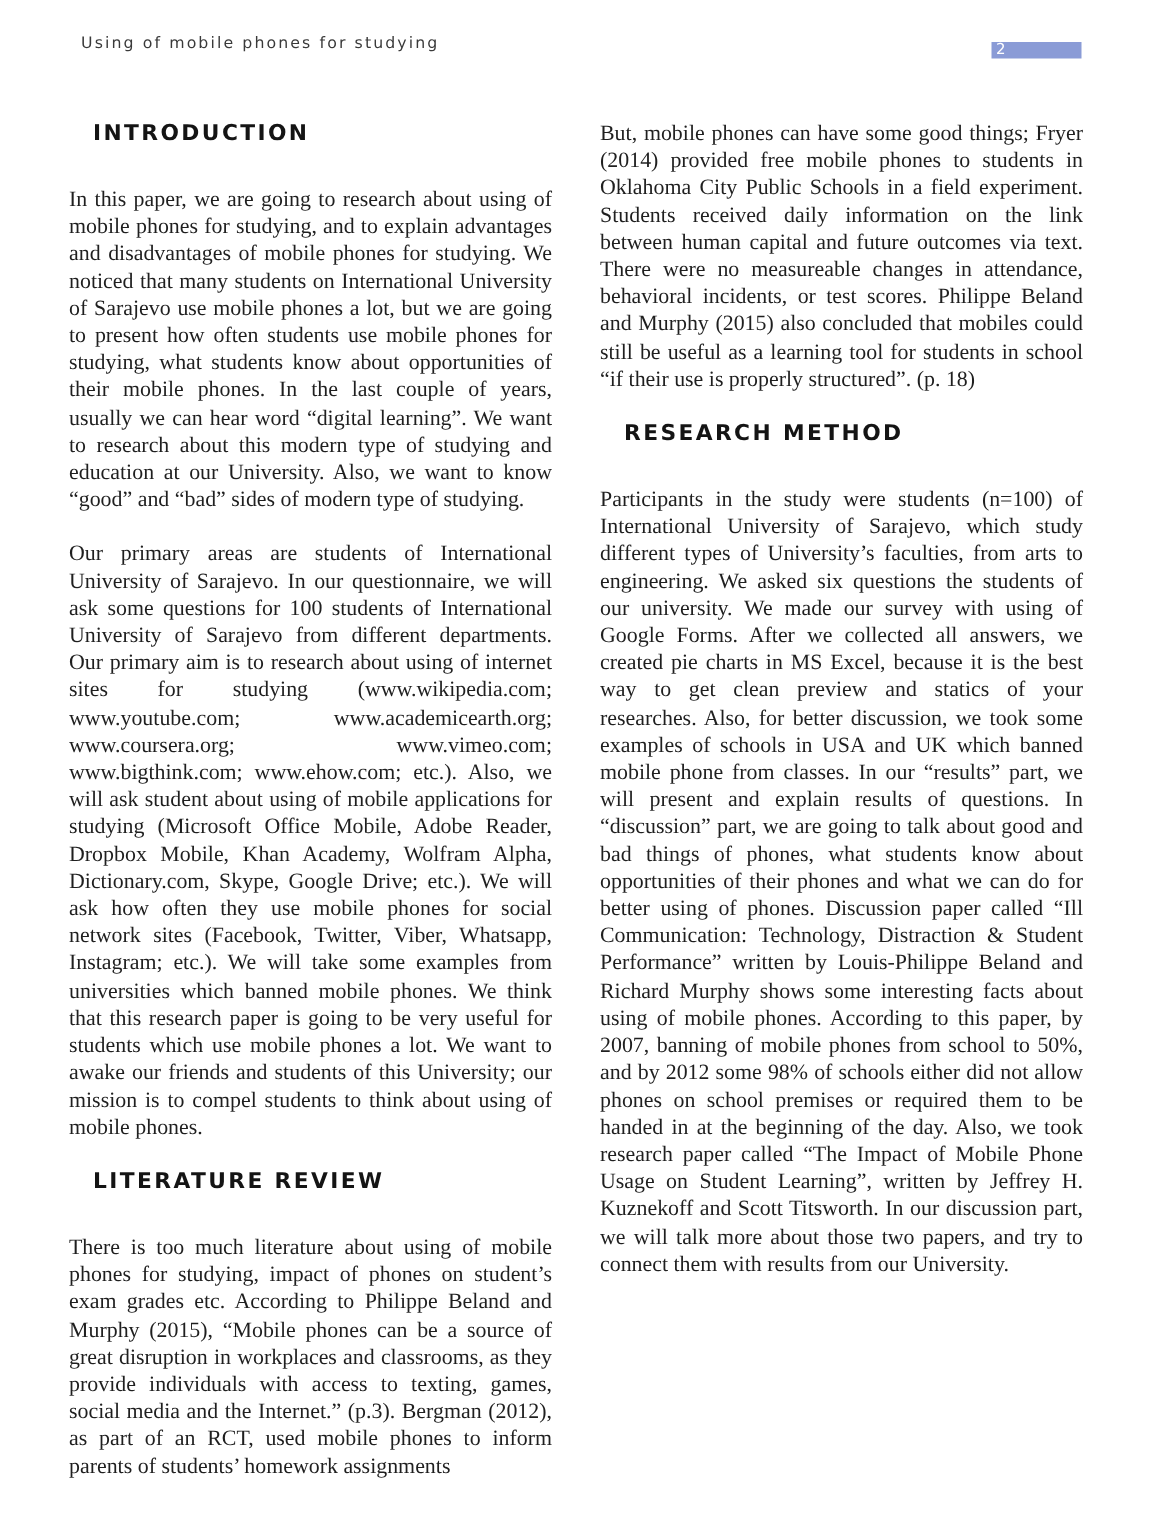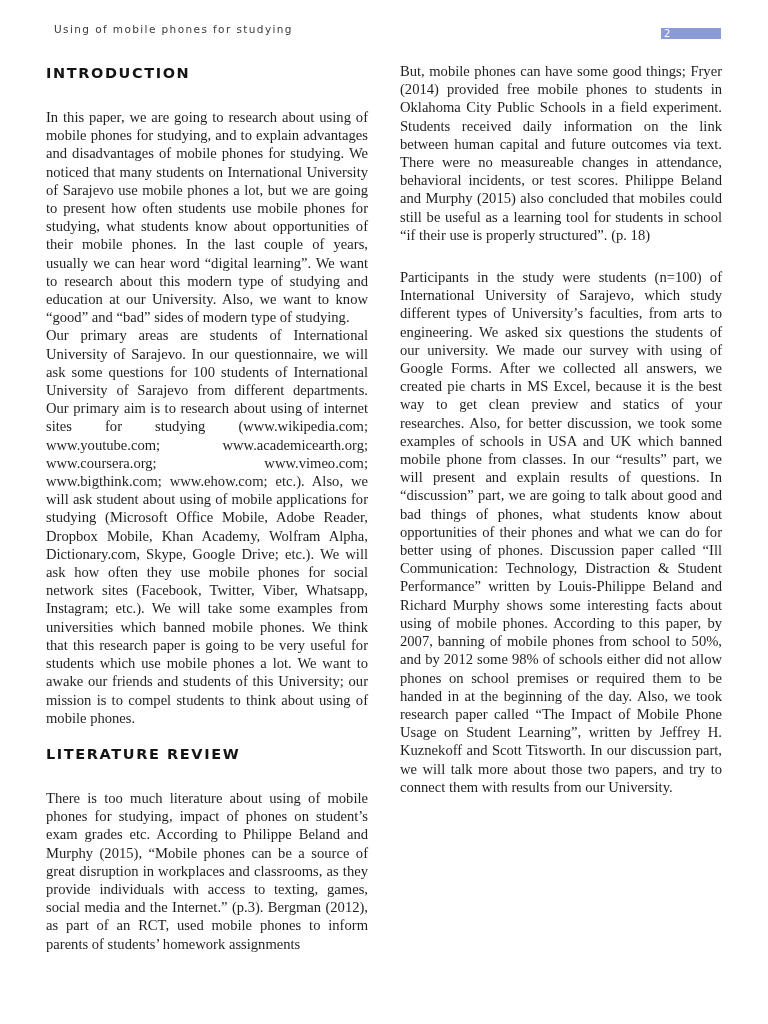--- a/index.html
+++ b/index.html
@@ -43,34 +43,34 @@
       width: 322px;
     }
     .col-left { left: 46px; }
     .col-right { left: 400px; }
     .section-heading {
       font-family: "DejaVu Sans", sans-serif;
       font-weight: bold;
       font-size: 14.5px;
       letter-spacing: 1.6px;
       color: #141414;
-      margin: 0;
+      margin: 16px;
       height: 22px;
       line-height: 22px;
     }
     .para {
       font-family: "Liberation Serif", "DejaVu Serif", serif;
       font-size: 14.6px;
       line-height: 18.2px;
       text-align: justify;
       margin: 0;
       color: #1f1f1f;
     }
     .gap-after-heading { margin-top: 24px; }
-    .gap-para { }
+    .gap-para { margin-top: 18px; }
     .gap-section { margin-top: 16px; }
   </style>
 </head>
 <body>
 
 <div class="running-header">Using of mobile phones for studying</div>
 <div class="page-badge" style="background: rgb(138, 155, 214);">2</div>
 
 <div class="column col-left">
   <section>
@@ -82,15 +82,16 @@
     <h2 class="section-heading">LITERATURE REVIEW</h2>
     <p class="para gap-after-heading">There is too much literature about using of mobile phones for studying, impact of phones on student’s exam grades etc. According to Philippe Beland and Murphy (2015), “Mobile phones can be a source of great disruption in workplaces and classrooms, as they provide individuals with access to texting, games, social media and the Internet.” (p.3). Bergman (2012), as part of an RCT, used mobile phones to inform parents of students’ homework assignments</p>
   </section>
 </div>
 
 <div class="column col-right">
   <section>
     <p class="para gap-para">But, mobile phones can have some good things; Fryer (2014) provided free mobile phones to students in Oklahoma City Public Schools in a field experiment. Students received daily information on the link between human capital and future outcomes via text. There were no measureable changes in attendance, behavioral incidents, or test scores. Philippe Beland and Murphy (2015) also concluded that mobiles could still be useful as a learning tool for students in school “if their use is properly structured”. (p. 18)</p>
   </section>
   <section class="gap-section">
+    <h2 class="section-heading">RESEARCH METHOD</h2>
     <p class="para gap-after-heading">Participants in the study were students (n=100) of International University of Sarajevo, which study different types of University’s faculties, from arts to engineering. We asked six questions the students of our university. We made our survey with using of Google Forms. After we collected all answers, we created pie charts in MS Excel, because it is the best way to get clean preview and statics of your researches. Also, for better discussion, we took some examples of schools in USA and UK which banned mobile phone from classes. In our “results” part, we will present and explain results of questions. In “discussion” part, we are going to talk about good and bad things of phones, what students know about opportunities of their phones and what we can do for better using of phones. Discussion paper called “Ill Communication: Technology, Distraction &amp; Student Performance” written by Louis-Philippe Beland and Richard Murphy shows some interesting facts about using of mobile phones. According to this paper, by 2007, banning of mobile phones from school to 50%, and by 2012 some 98% of schools either did not allow phones on school premises or required them to be handed in at the beginning of the day. Also, we took research paper called “The Impact of Mobile Phone Usage on Student Learning”, written by Jeffrey H. Kuznekoff and Scott Titsworth. In our discussion part, we will talk more about those two papers, and try to connect them with results from our University.</p>
   </section>
 </div>
 
 </body></html>

